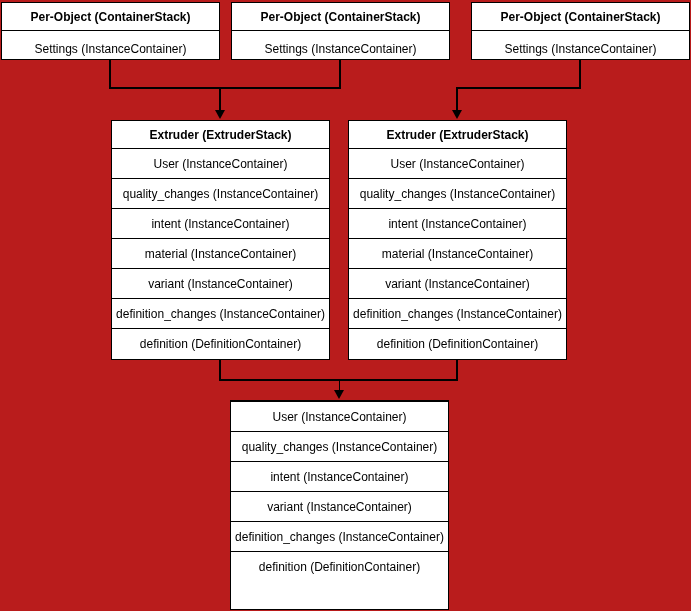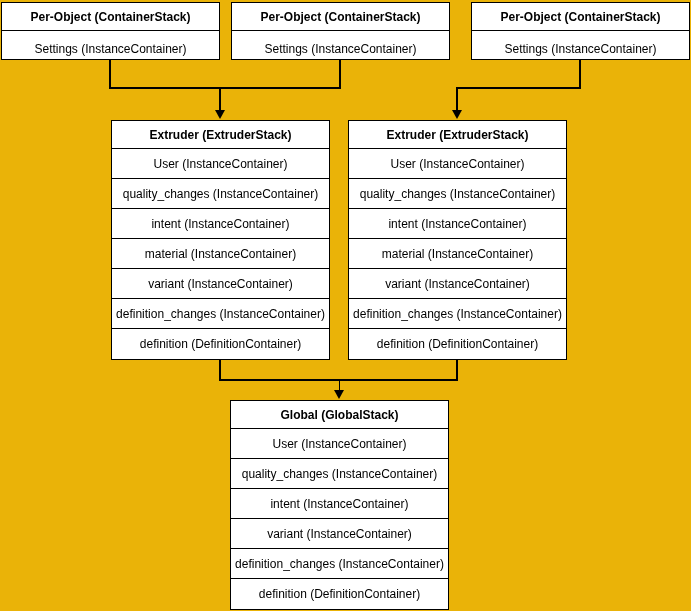--- a/index.html
+++ b/index.html
@@ -4,21 +4,21 @@
 <style>
   html, body {
     margin: 0;
     padding: 0;
     background: #ffffff;
   }
   .canvas {
     position: relative;
     width: 691px;
     height: 611px;
-    background: #eab308;
+    background: #b91c1c;
     font-family: "Liberation Sans", sans-serif;
     color: #000000;
     overflow: hidden;
   }
   .node {
     position: absolute;
     box-sizing: border-box;
     background: #ffffff;
     border: 1.5px solid #000000;
   }
@@ -109,21 +109,20 @@
     <div class="cell row">User (InstanceContainer)</div>
     <div class="cell row">quality_changes (InstanceContainer)</div>
     <div class="cell row">intent (InstanceContainer)</div>
     <div class="cell row">material (InstanceContainer)</div>
     <div class="cell row">variant (InstanceContainer)</div>
     <div class="cell row">definition_changes (InstanceContainer)</div>
     <div class="cell row">definition (DefinitionContainer)</div>
   </div>
 
   <div class="node global-stack" style="left:230px; top:400px; width:219px; height:210px;">
-    <div class="cell title">Global (GlobalStack)</div>
     <div class="cell row">User (InstanceContainer)</div>
     <div class="cell row">quality_changes (InstanceContainer)</div>
     <div class="cell row">intent (InstanceContainer)</div>
     <div class="cell row">variant (InstanceContainer)</div>
     <div class="cell row">definition_changes (InstanceContainer)</div>
     <div class="cell row">definition (DefinitionContainer)</div>
   </div>
 
 </div>
 

